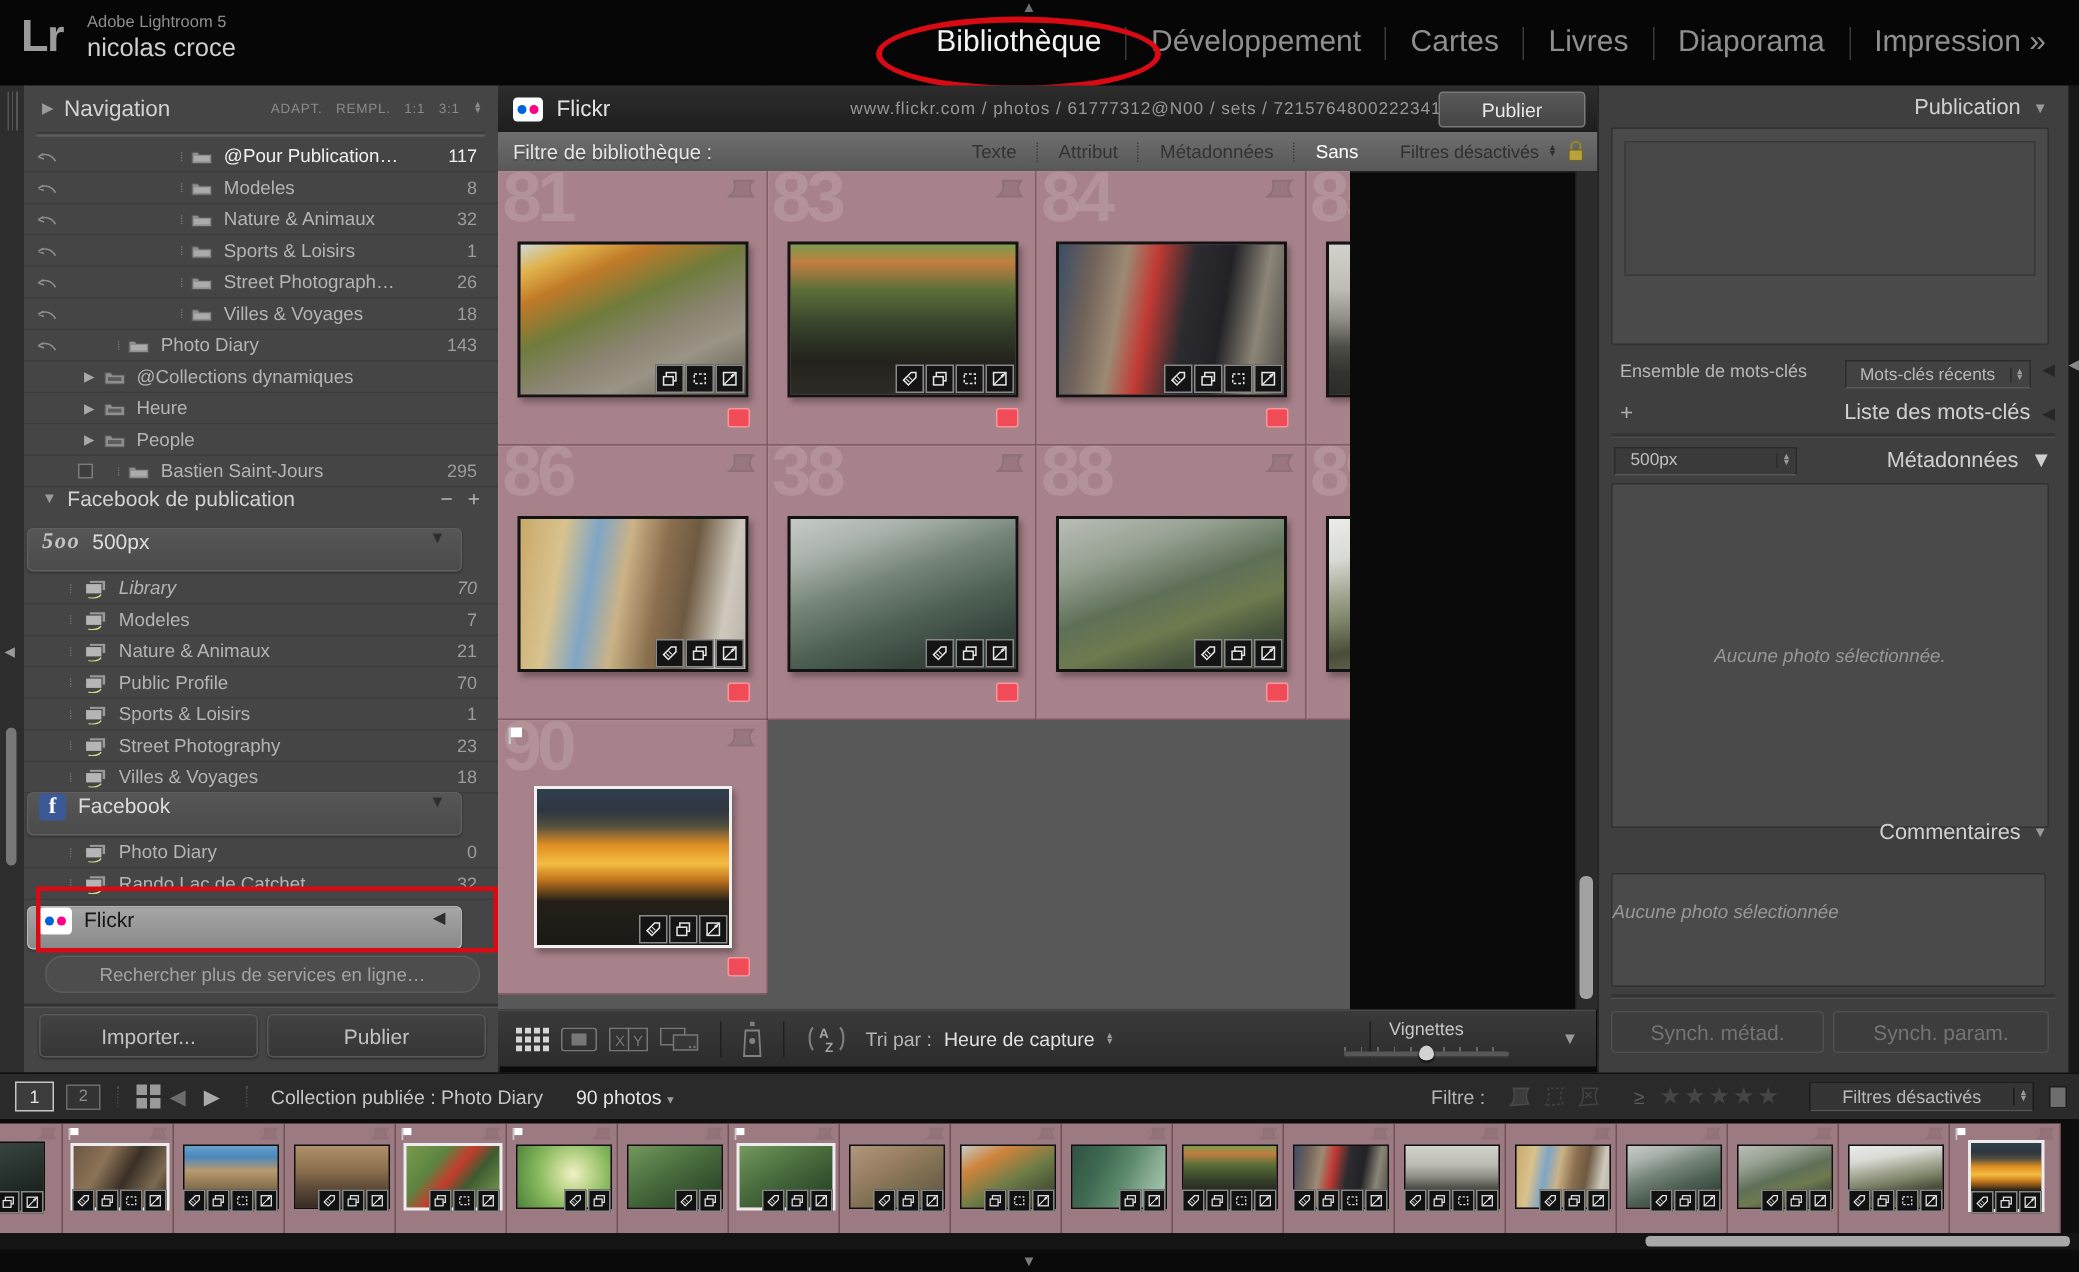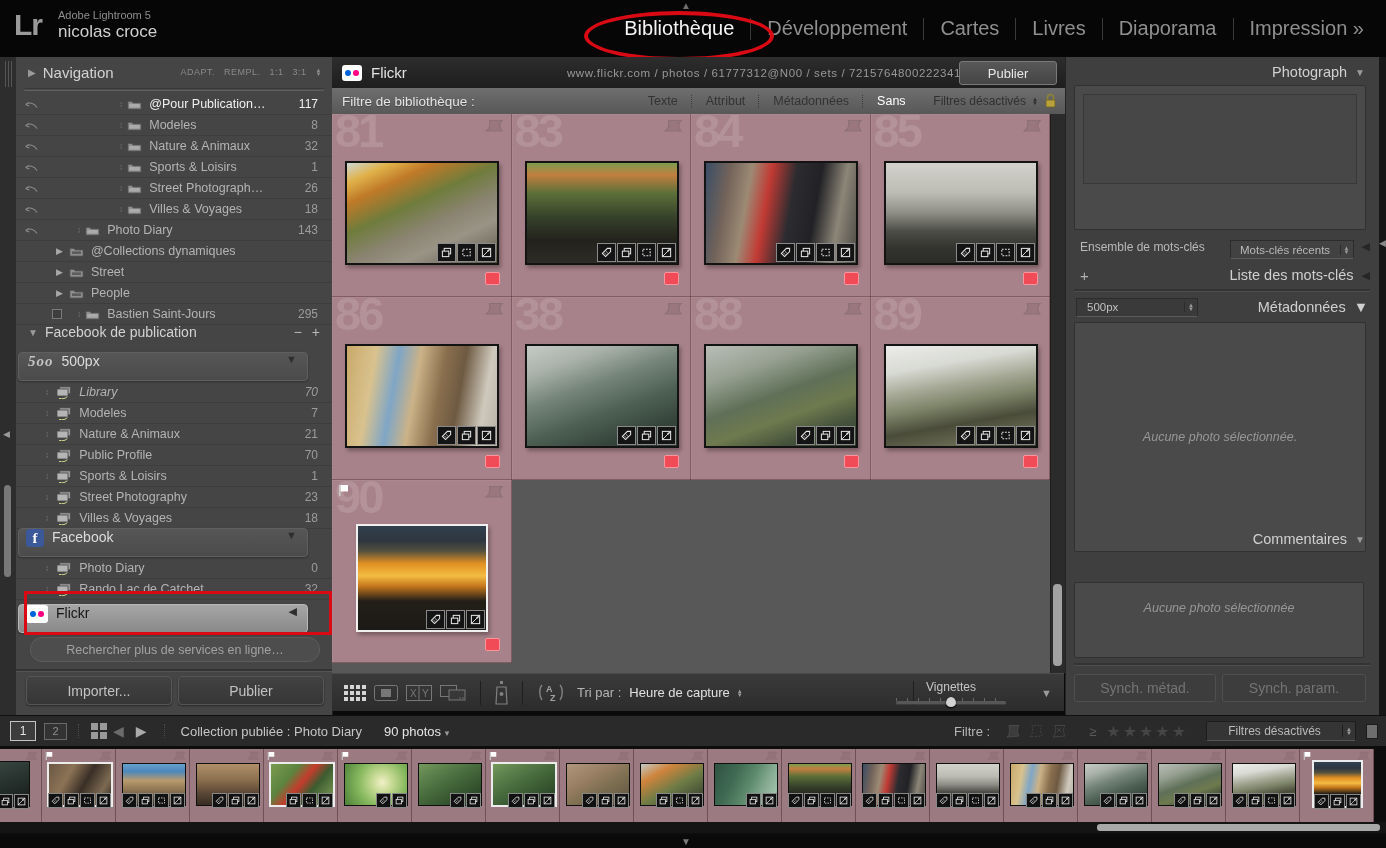--- a/index.html
+++ b/index.html
@@ -81,21 +81,21 @@
   #filterbar{left:332px;top:88px;width:733px;height:26px;background:linear-gradient(#6e6e6e,#585858);display:flex;align-items:center;border-bottom:1px solid #222}
   #filter-label{font-size:13.5px;color:#e4e4e4;margin-left:10px;text-shadow:0 1px 1px rgba(0,0,0,.3)}
   #filter-options{display:flex;align-items:flex-end;margin-left:160px}
   .fopt{font-size:12.5px;color:#333;padding:0 13px}
   .fopt.active{color:#fff}
   .fsep{width:1px;height:13px;border-left:1px dotted #3c3c3c}
   #filter-preset{margin-left:auto;display:flex;align-items:center;gap:6px;margin-right:8px;font-size:12px;color:#303030}
   .updn{display:inline-flex;flex-direction:column;line-height:4px;font-size:6px;color:#2e2e2e}
 
   
-  #grid{left:332px;top:114px;width:718px;height:559px;background:#585858;overflow:hidden}
+  #grid{left:332px;top:114px;width:568px;height:559px;background:#585858;overflow:hidden}
   #grid-cells{display:grid;grid-template-columns:repeat(4,179.5px);grid-auto-rows:183px}
   .gcell{position:relative;background:#a8828a;box-shadow:inset -1px 0 0 rgba(70,35,42,.4),inset 0 -1px 0 rgba(70,35,42,.4),inset 1px 0 0 rgba(255,255,255,.05),inset 0 1px 0 rgba(255,255,255,.05)}
   .gnum{position:absolute;left:3px;top:-11px;font-weight:bold;font-size:47px;color:rgba(255,255,255,.13);letter-spacing:-3px}
   .gflag{position:absolute;top:5px;right:7px}
   .gpick{position:absolute;top:4px;left:6px}
   .gthumb{position:absolute;top:47px;left:13px;width:150px;height:100px;border:2px solid #131313;box-shadow:2px 3px 4px rgba(0,0,0,.3)}
   .gthumb.sq{width:128px;height:104px;left:24px;top:44px}
   .gthumb.selthumb{border-color:#f0f0f0}
   .gbadges{position:absolute;right:1px;bottom:1px;display:flex}
   .gbadge{width:17px;height:17px;background:#141414;border:1px solid #8a8a8a;margin-left:1px;display:flex;align-items:center;justify-content:center}
@@ -170,21 +170,21 @@
   #kwlist-row{position:absolute;left:14px;top:208px;width:290px;height:20px;display:flex;align-items:center}
   #kw-plus{font-size:15px;color:#b0b0b0}
   #kwlist-title{margin-left:auto;font-size:14.5px;color:#d0d0d0}
   #kwlist-divider{position:absolute;left:8px;top:232px;width:296px;height:2px;background:#333;border-bottom:1px solid #4e4e4e}
   #meta-row{position:absolute;left:10px;top:240px;width:296px;height:20px;display:flex;align-items:center}
   #meta-dd{width:120px;height:17px;background:#3a3a3a;border:1px solid #2c2c2c;border-bottom-color:#5a5a5a;display:flex;align-items:center}
   #meta-dd .txt{flex:1;text-align:left;padding-left:10px;font-size:11.5px;color:#c0c0c0}
   #meta-dd .updn{border-left:1px solid #2c2c2c;padding:1px 3px;color:#9a9a9a}
   #meta-title{margin-left:auto;font-size:14.5px;color:#d0d0d0;display:flex;gap:8px;align-items:center;margin-right:4px}
   .empty-italic{font-style:italic;font-size:12.5px;color:#979797;text-align:center}
-  #comments-header-row{position:absolute;left:0;top:474px;width:313px;height:22px}
+  #comments-header-row{position:absolute;left:0;top:490px;width:313px;height:22px}
   #sync-divider{position:absolute;left:8px;top:606px;width:296px;height:2px;background:#333;border-bottom:1px solid #4e4e4e}
   .rp-btn{position:absolute;top:617px;height:26px;background:#3d3d3d;border:1px solid #4f4f4f;border-radius:3px;display:flex;align-items:center;justify-content:center;font-size:14px;color:#747474}
   #btn-syncmeta{left:8px;width:140px}
   #btn-syncparam{left:156px;width:142px}
 
   
   .p81{background:linear-gradient(155deg,#cdd8d8 0%,#e0b24a 12%,#c07a28 24%,#6f7c3c 42%,#8b8472 60%,#9a9486 74%,#5c5948 100%)}
   .p82{background:linear-gradient(115deg,#2f5242 0%,#3f6a52 30%,#5d8a6c 55%,#86ab92 75%,#9cc0a8 90%,#6a8f78 100%)}
   .p83{background:linear-gradient(180deg,#7c9c4e 0%,#c27e40 12%,#5c7038 30%,#35402a 55%,#23221c 78%,#2e2c26 100%)}
   .p84{background:linear-gradient(100deg,#3a4e66 0%,#72635a 15%,#9c8a74 28%,#c23a34 40%,#2c2c30 55%,#222226 70%,#8c8678 85%,#4c4a44 100%)}
@@ -378,21 +378,21 @@
         <span class="cnt"></span>
       </div>
       <div class="crow ind0">
         <span class="ctri">▶</span>
         <span class="cico">
           <svg width="15" height="11" viewBox="0 0 15 11">
             <path d="M1 2.5 h4 l1 1.5 h8 v6 h-13 z" fill="#8f8f8f" stroke="#555" stroke-width="0.8"></path>
             <rect x="3" y="5.4" width="9" height="2.6" fill="#5c5c5c"></rect>
           </svg>
         </span>
-        <span>Street</span>
+        <span>Heure</span>
         <span class="cnt"></span>
       </div>
       <div class="crow ind0">
         <span class="ctri">▶</span>
         <span class="cico">
           <svg width="15" height="11" viewBox="0 0 15 11">
             <path d="M1 2.5 h4 l1 1.5 h8 v6 h-13 z" fill="#8f8f8f" stroke="#555" stroke-width="0.8"></path>
             <rect x="3" y="5.4" width="9" height="2.6" fill="#5c5c5c"></rect>
           </svg>
         </span>
@@ -1642,21 +1642,21 @@
       </div>
     </div>
 </div>
 <div class="abs" id="fs-hscroll">
   <div id="fs-hthumb"></div>
 </div>
 <div class="abs" id="bottom-arrow">▼</div>
 
 <div class="abs" id="rightpanel">
   <div class="rp-header" style="top:7px">
-    <span>Photograph</span>
+    <span>Publication</span>
     <span class="htri">▼</span>
   </div>
   <div class="rp-box" style="top:28px;height:143px">
     <div class="abs" id="histo-inner"></div>
   </div>
   <div id="kw-row">
     <span id="kw-set-label">Ensemble de mots-clés</span>
     <span id="kw-dd">
       <span class="txt">Mots-clés récents</span>
       <span class="updn">
@@ -1687,19 +1687,19 @@
   </div>
   <div class="rp-box" style="top:265px;height:228px;display:flex;align-items:center;justify-content:center">
     <span class="empty-italic">Aucune photo sélectionnée.</span>
   </div>
   <div id="comments-header-row">
     <div class="rp-header" style="top:0">
       <span>Commentaires</span>
       <span class="htri">▼</span>
     </div>
   </div>
-  <div class="rp-box" style="top:525px;height:76px;display:flex;justify-content:center;padding-top:18px;box-sizing:border-box">
+  <div class="rp-box" style="top:525px;height:76px;display:flex;padding-top:18px;box-sizing:border-box">
     <span class="empty-italic">Aucune photo sélectionnée</span>
   </div>
   <div class="abs" id="sync-divider"></div>
   <div class="rp-btn" id="btn-syncmeta">Synch. métad.</div>
   <div class="rp-btn" id="btn-syncparam">Synch. param.</div>
 </div>
 
 </body></html>

